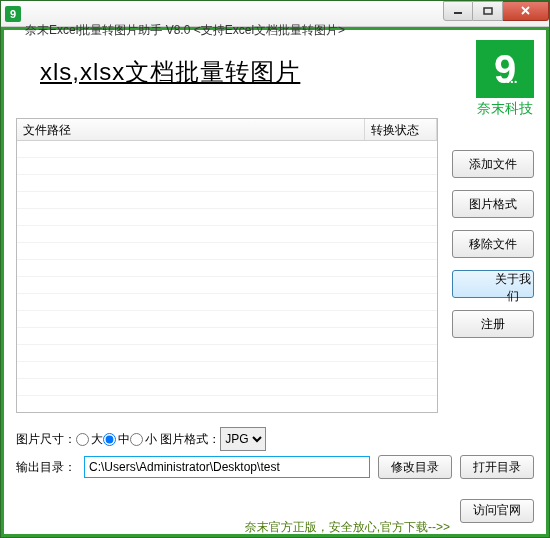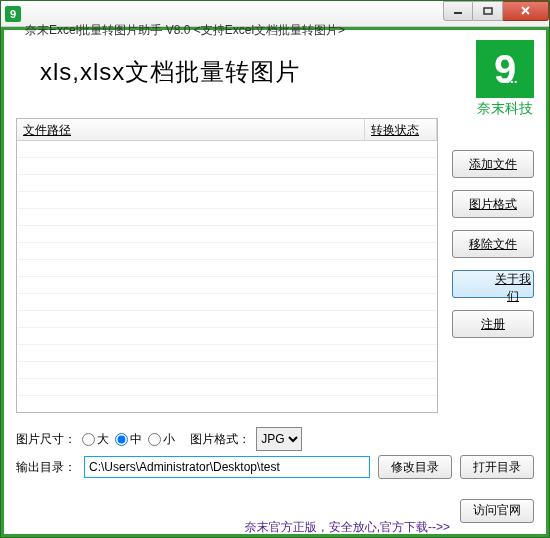--- a/index.html
+++ b/index.html
@@ -9,45 +9,45 @@
 .titlebar-icon { width: 16px; height: 16px; background: #1a9e3e; border-radius: 2px; display: flex; align-items: center; justify-content: center; color: #fff; font-size: 11px; font-weight: bold; margin-right: 4px; }
 .titlebar-text { font-size: 12px; color: #333; flex: 1; margin-top: 33px; }
 .win-controls { display: flex; height: 20px; margin-top: -6px; }
 .win-btn { width: 30px; height: 20px; display: flex; align-items: center; justify-content: center; font-family: Arial; }
 .win-min { background: linear-gradient(#f5f5f5,#dcdcdc); border: 1px solid #aaa; border-radius: 0 0 0 3px; }
 .win-max { background: linear-gradient(#f5f5f5,#dcdcdc); border: 1px solid #aaa; border-left: none; }
 .win-close { width: 46px; background: linear-gradient(#e67a6e,#c8462f); border: 1px solid #a03020; border-left: none; border-radius: 0 0 3px 0; color: #fff; }
 .win-close svg, .win-min svg, .win-max svg { display: block; }
 .content { padding: 8px 12px 10px 12px; height: calc(100% - 26px); border: 3px solid #359b35; border-top: 3px solid #359b35; }
 .header-row { display: flex; align-items: flex-start; }
-.heading { font-size: 24px; font-weight: normal; color: #000; padding: 18px 0 12px 24px; flex: 1; letter-spacing: 1px; }
+.heading { font-size: 24px; font-weight: normal; color: #000; padding: 18px 0 12px 24px; flex: 1; letter-spacing: 1px; text-decoration: underline; }
 .logo-box { text-align: center; padding-top: 2px; }
 .logo { width: 58px; height: 58px; background: #14a83b; display: flex; align-items: center; justify-content: center; margin-bottom: 2px; }
 .logo-inner { color: #fff; font-size: 40px; font-weight: bold; position: relative; }
 .logo-dots { position: absolute; bottom: 6px; right: -2px; font-size: 8px; letter-spacing: 1px; color: #fff; }
 .logo-text { color: #14a83b; font-size: 14px; }
-.main-row { display: flex; gap: 14px; text-decoration: underline; }
+.main-row { display: flex; gap: 14px; }
 .table-wrap { flex: 1; border: 1px solid #bbb; height: 295px; background: #fff; overflow: hidden; }
 .table-head { display: flex; background: linear-gradient(#fdfdfd,#f0f0f0); border-bottom: 1px solid #d0d0d0; height: 22px; }
 .th { padding: 3px 6px; font-size: 12px; border-right: 1px solid #d8d8d8; }
 .th1 { flex: 1; }
 .th2 { width: 72px; }
 .table-body { height: calc(100% - 22px); }
 .trow { height: 17px; border-bottom: 1px solid #f2f2f2; }
 .side-btns { display: flex; flex-direction: column; gap: 12px; padding-top: 32px; width: 82px; }
 .btn { height: 28px; background: linear-gradient(#fdfdfd,#e8e8e8); border: 1px solid #8a8a8a; border-radius: 3px; font-size: 12px; cursor: pointer; font-family: inherit; }
 .btn-hl { background: linear-gradient(#eaf5fe,#cde8fb); border: 1px solid #3c7fb1; padding-left: 40px; }
-.options { margin-top: 14px; display: flex; align-items: center; gap: 6px; font-size: 12px; }
+.options { margin-top: 14px; display: flex; align-items: center; font-size: 12px; }
 .options label { display: flex; align-items: center; gap: 2px; }
 .sel { height: 24px; font-size: 12px; border: 1px solid #888; }
 .outrow { margin-top: 4px; display: flex; align-items: center; gap: 8px; font-size: 12px; }
 .out-input { flex: 1; height: 22px; border: 1px solid #0ea5e9; padding: 0 4px; font-size: 12px; font-family: inherit; }
 .btn-sm { width: 74px; height: 24px; background: linear-gradient(#fdfdfd,#e8e8e8); border: 1px solid #8a8a8a; border-radius: 3px; font-size: 12px; cursor: pointer; font-family: inherit; }
 .footer { margin-top: 6px; display: flex; align-items: center; justify-content: flex-end; gap: 10px; }
-.footer-text { color: #4c1d95; font-size: 12px; margin-top: 34px; }
+.footer-text { color: #4d7c0f; font-size: 12px; margin-top: 34px; }
 </style>
 </head>
 <body>
 
 <div class="window">
   <div class="titlebar">
     <div class="titlebar-icon">
         <span>9</span>
       </div>
     <div class="titlebar-text">奈末Excel批量转图片助手 V8.0   &lt;支持Excel文档批量转图片&gt;</div>

